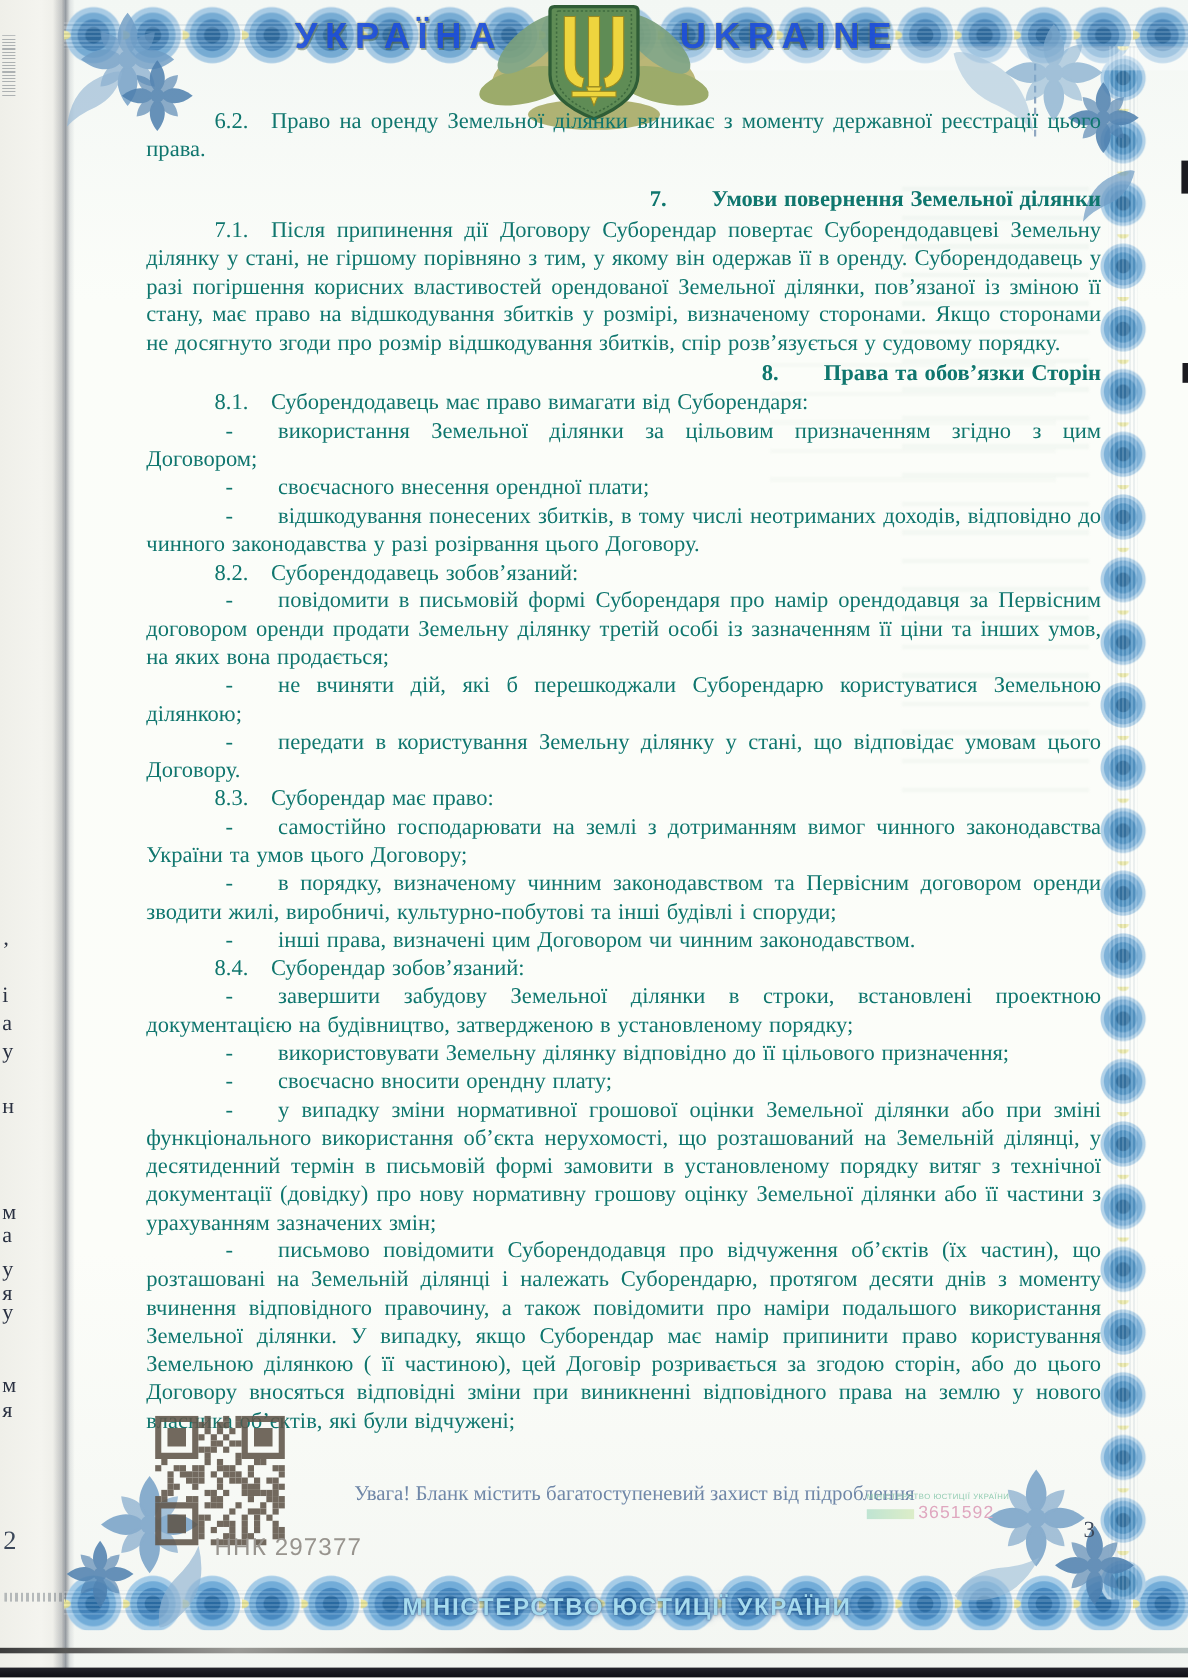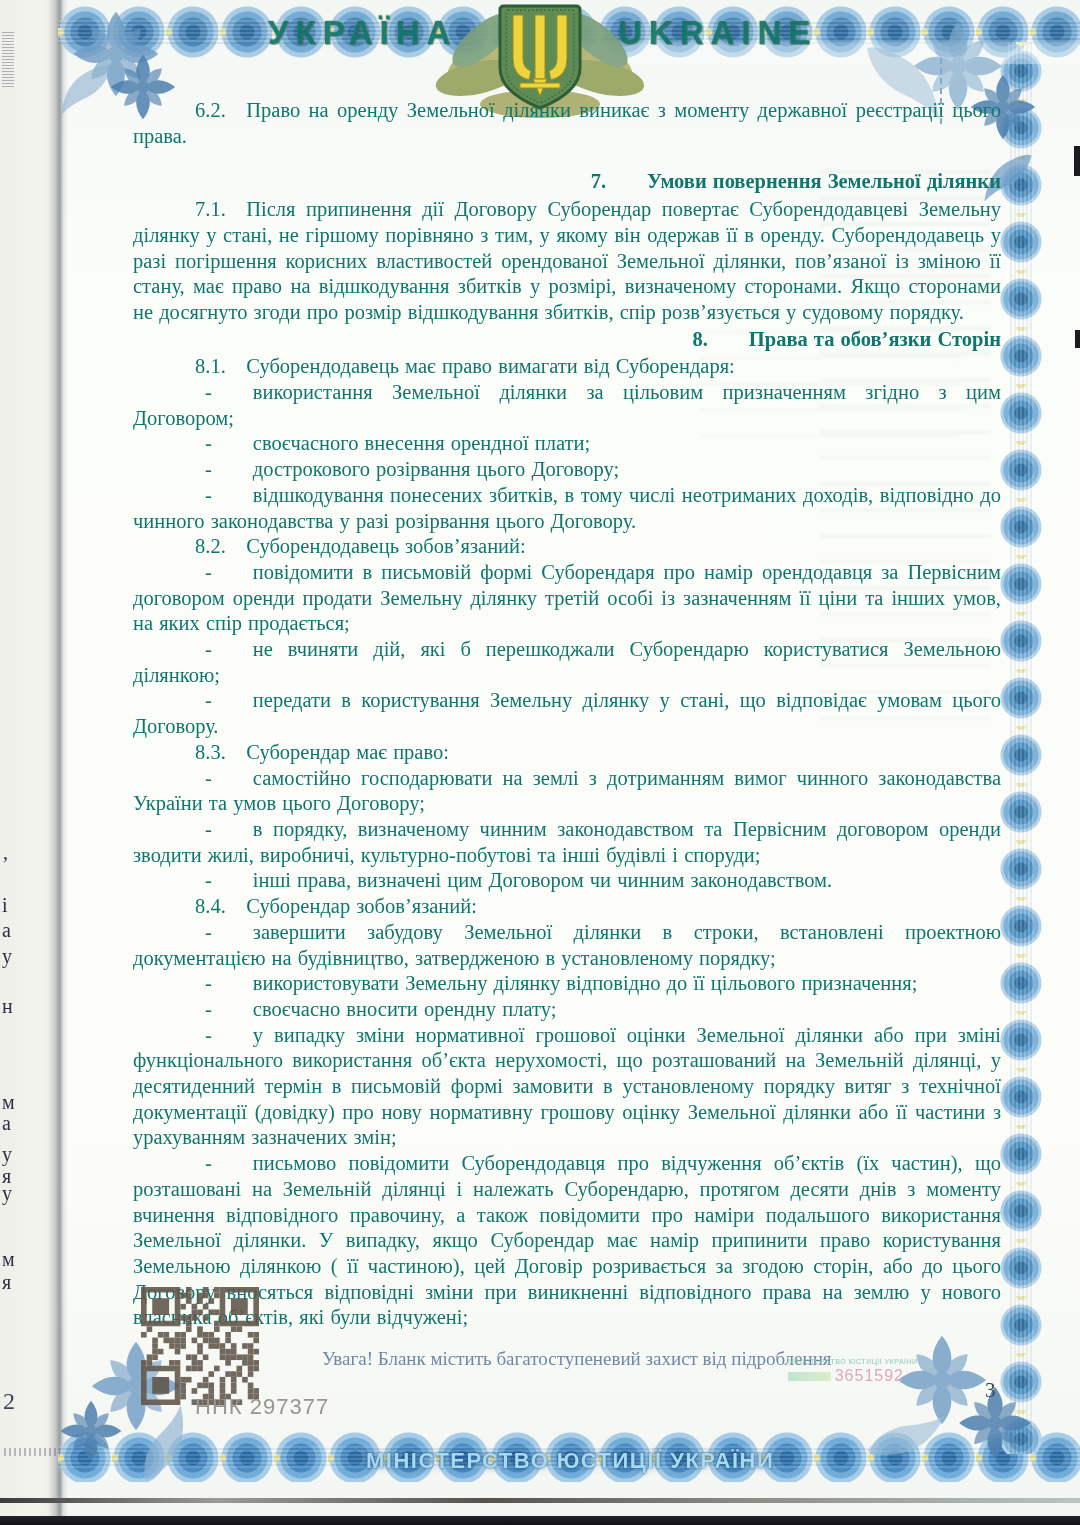--- a/index.html
+++ b/index.html
@@ -26,21 +26,21 @@
   .band{position:absolute;left:58px;right:0;height:52px;
     background:
       radial-gradient(ellipse 9px 6px at 0px 26px,#e9e49a 0 62%,rgba(233,228,154,0) 74%),
       radial-gradient(circle 26px at 27px 26px,#2f6b9e 0 7px,#4d88ba 8px 14px,#76abd3 15px 20px,#a9cbe4 21px 25px,rgba(169,203,228,0) 26px);
     background-size:54px 52px;background-repeat:repeat-x;}
   .band::after{content:"";position:absolute;inset:14px 0;
     background:repeating-linear-gradient(180deg,rgba(255,255,255,.14) 0 2px,rgba(40,80,120,.10) 2px 4px);}
   .band-top{top:6px;}
   .band-bottom{top:1432px;height:50px;filter:saturate(1.1);}
   .band-word{position:absolute;font-family:"Liberation Sans",sans-serif;font-weight:bold;
-    color:#0f766e;letter-spacing:7px;font-size:33px;
+    color:#1d4ed8;letter-spacing:7px;font-size:33px;
     text-shadow:0 0 2px rgba(120,115,40,.9),1px 1px 0 rgba(50,80,60,.45);opacity:.92;}
   .banner-word{position:absolute;font-family:"Liberation Sans",sans-serif;font-weight:bold;
     color:#a6daee;font-size:22px;letter-spacing:1.5px;
     text-shadow:0 0 2px rgba(20,60,110,.85),0 0 6px rgba(30,80,140,.6);}
 
   
   .border-right{position:absolute;left:1000px;top:42px;width:42px;height:1412px;
     background:
       radial-gradient(ellipse 8px 6px at 21px 0px,#ece9a8 0 60%,rgba(236,233,168,0) 72%),
       radial-gradient(circle 20px at 21px 29px,#34719f 0 6px,#5495c4 7px 12px,#7fb2d8 13px 17px,#b3d2e8 18px 20px,rgba(179,210,232,0) 21px);
@@ -191,24 +191,23 @@
 </div>
 
 <div class="doc-text">
     <p class="para">6.2. Право на оренду Земельної ділянки виникає з моменту державної реєстрації цього права.</p>
     <p class="heading h7">7.  Умови повернення Земельної ділянки</p>
     <p class="para">7.1. Після припинення дії Договору Суборендар повертає Суборендодавцеві Земельну ділянку у стані, не гіршому порівняно з тим, у якому він одержав її в оренду. Суборендодавець у разі погіршення корисних властивостей орендованої Земельної ділянки, пов’язаної із зміною її стану, має право на відшкодування збитків у розмірі, визначеному сторонами. Якщо сторонами не досягнуто згоди про розмір відшкодування збитків, спір розв’язується у судовому порядку.</p>
     <p class="heading h8">8.  Права та обов’язки Сторін</p>
     <p class="para">8.1. Суборендодавець має право вимагати від Суборендаря:</p>
     <p class="bullet">-  використання Земельної ділянки за цільовим призначенням згідно з цим Договором;</p>
     <p class="bullet">-  своєчасного внесення орендної плати;</p>
-    <p class="bullet">-  дострокового розірвання цього Договору;</p>
     <p class="bullet">-  відшкодування понесених збитків, в тому числі неотриманих доходів, відповідно до чинного законодавства у разі розірвання цього Договору.</p>
     <p class="para">8.2. Суборендодавець зобов’язаний:</p>
-    <p class="bullet">-  повідомити в письмовій формі Суборендаря про намір орендодавця за Первісним договором оренди продати Земельну ділянку третій особі із зазначенням її ціни та інших умов, на яких спір продається;</p>
+    <p class="bullet">-  повідомити в письмовій формі Суборендаря про намір орендодавця за Первісним договором оренди продати Земельну ділянку третій особі із зазначенням її ціни та інших умов, на яких вона продається;</p>
     <p class="bullet">-  не вчиняти дій, які б перешкоджали Суборендарю користуватися Земельною ділянкою;</p>
     <p class="bullet">-  передати в користування Земельну ділянку у стані, що відповідає умовам цього Договору.</p>
     <p class="para">8.3. Суборендар має право:</p>
     <p class="bullet">-  самостійно господарювати на землі з дотриманням вимог чинного законодавства України та умов цього Договору;</p>
     <p class="bullet">-  в порядку, визначеному чинним законодавством та Первісним договором оренди зводити жилі, виробничі, культурно-побутові та інші будівлі і споруди;</p>
     <p class="bullet">-  інші права, визначені цим Договором чи чинним законодавством.</p>
     <p class="para">8.4. Суборендар зобов’язаний:</p>
     <p class="bullet">-  завершити забудову Земельної ділянки в строки, встановлені проектною документацією на будівництво, затвердженою в установленому порядку;</p>
     <p class="bullet">-  використовувати Земельну ділянку відповідно до її цільового призначення;</p>
     <p class="bullet">-  своєчасно вносити орендну плату;</p>

